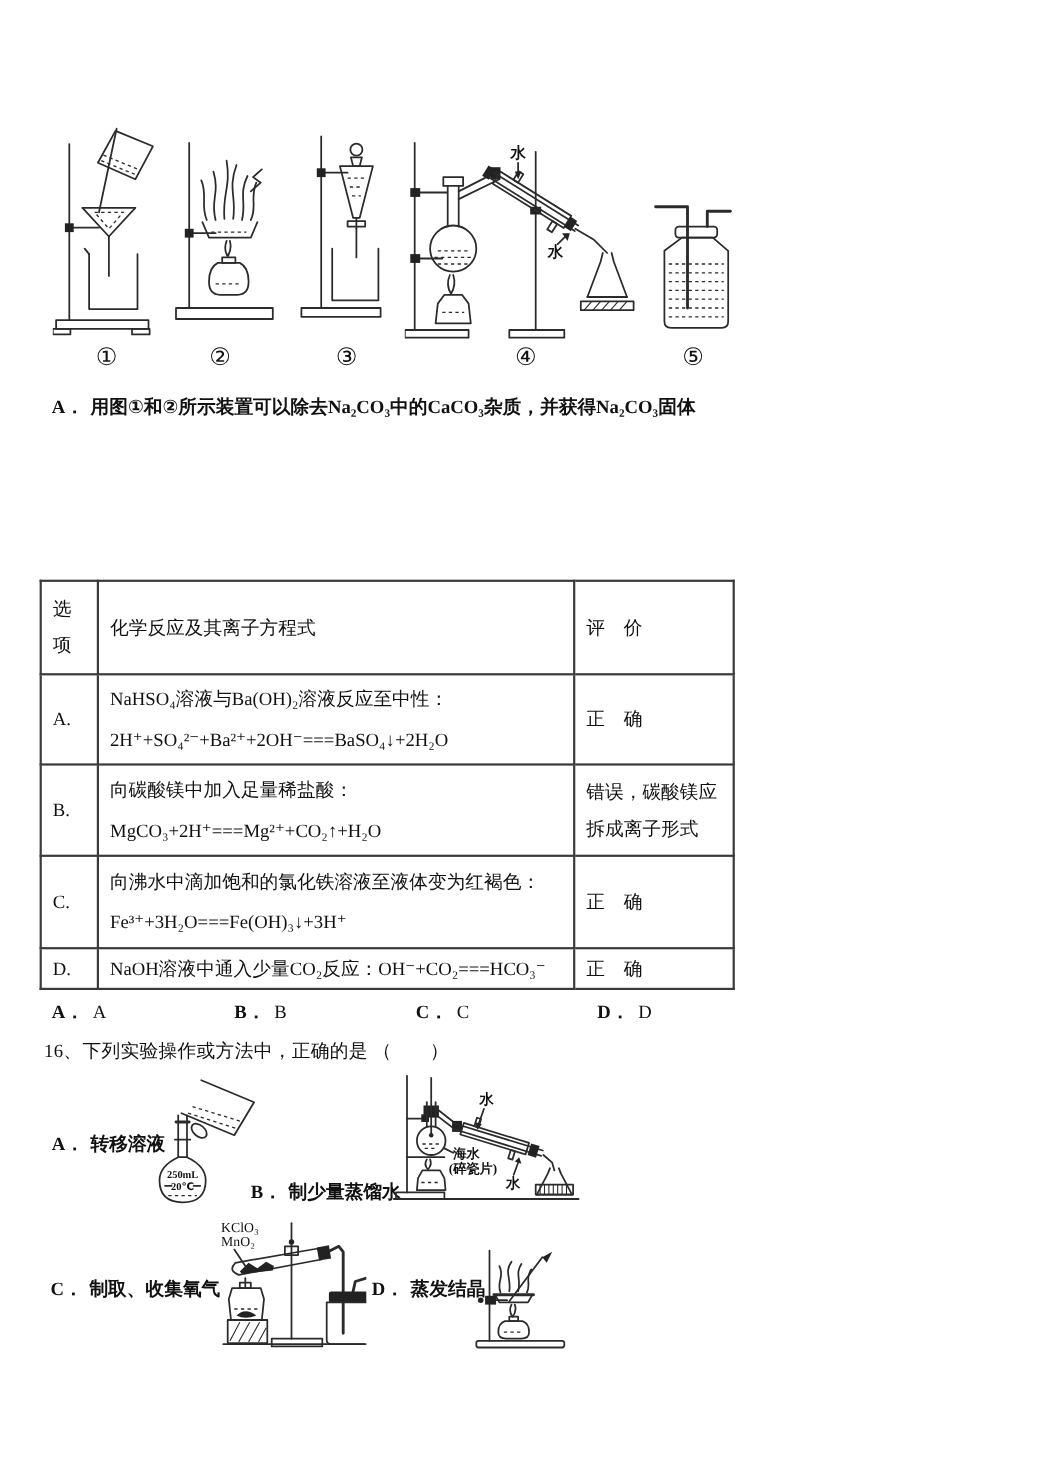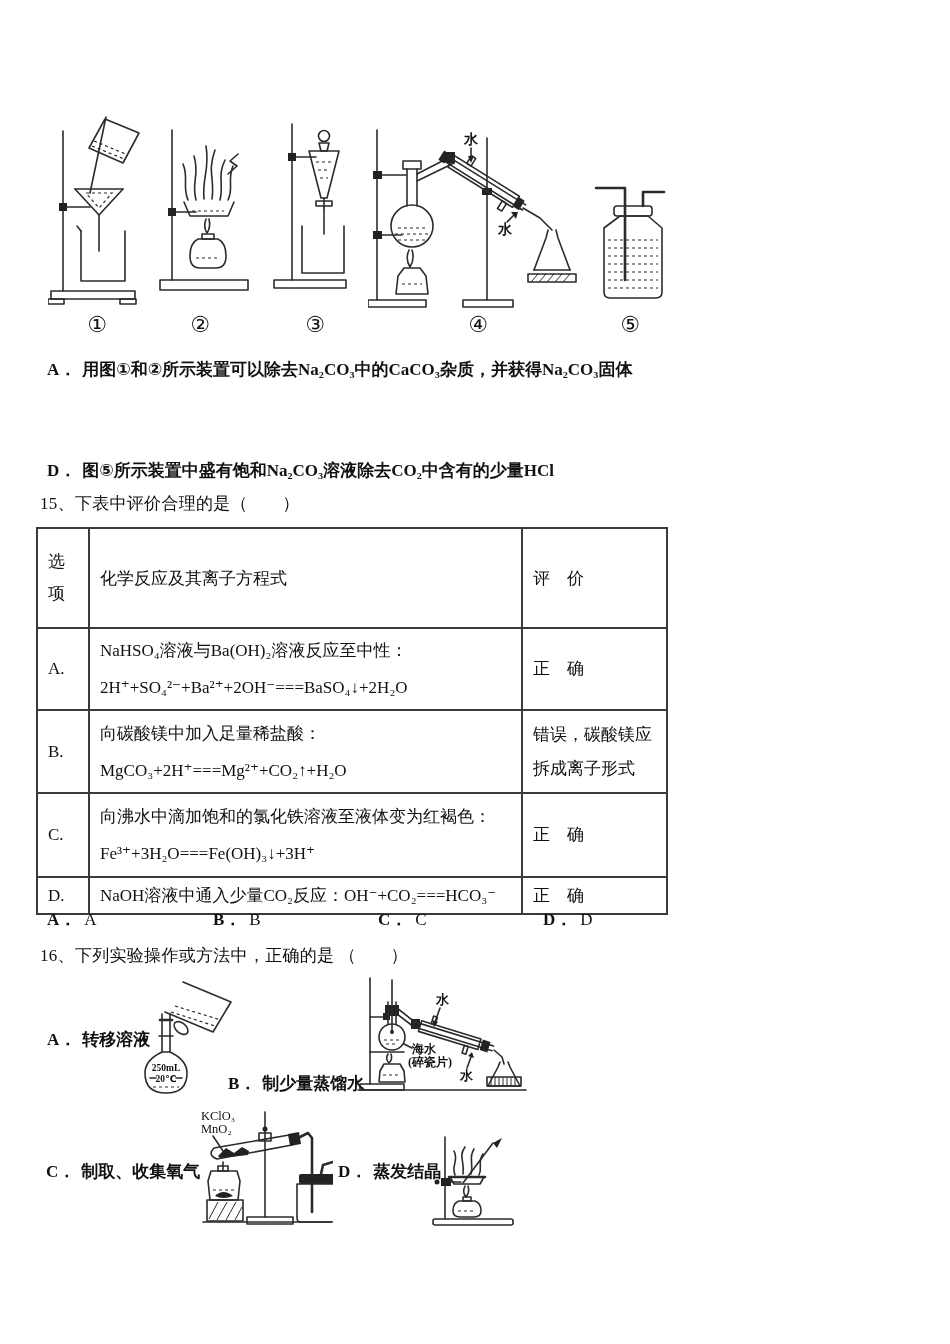--- a/index.html
+++ b/index.html
@@ -144,34 +144,30 @@
 
   <div class="abs fig-label" style="left:80px;top:312px;">①</div>
   <div class="abs fig-label" style="left:183px;top:312px;">②</div>
   <div class="abs fig-label" style="left:298px;top:312px;">③</div>
   <div class="abs fig-label" style="left:461px;top:312px;">④</div>
   <div class="abs fig-label" style="left:613px;top:312px;">⑤</div>
 
   <div class="abs opt-line" style="left:47px;top:358px;">
     <span class="opt-label">A．</span><span>用图①和②所示装置可以除去Na₂CO₃中的CaCO₃杂质，并获得Na₂CO₃固体</span>
   </div>
-  <div class="abs opt-line" style="left:47px;top:459px;">
-    <span class="opt-label">D．</span><span>图⑤所示装置中盛有饱和Na₂CO₃溶液除去CO₂中含有的少量HCl</span>
-  </div>
-
-  <div class="abs stem" style="left:40px;top:492px;font-weight:500;">15、下表中评价合理的是（　　）</div>
+
 
   <table class="eval abs" style="left:36px;top:527px;">
     <colgroup>
         <col style="width:52px">
         <col style="width:433px">
         <col style="width:145px">
       </colgroup>
     <tbody>
-        <tr style="height:100px">
+        <tr style="height:85px">
       <td class="c-opt"><span class="hdr-option">选项</span></td>
       <td>化学反应及其离子方程式</td>
       <td>评　价</td>
     </tr>
     <tr style="height:82px">
       <td class="c-opt">A.</td>
       <td>
         <div class="rx-line">NaHSO₄溶液与Ba(OH)₂溶液反应至中性：</div>
         <div class="rx-line">2H⁺+SO₄²⁻+Ba²⁺+2OH⁻===BaSO₄↓+2H₂O</div>
       </td>

